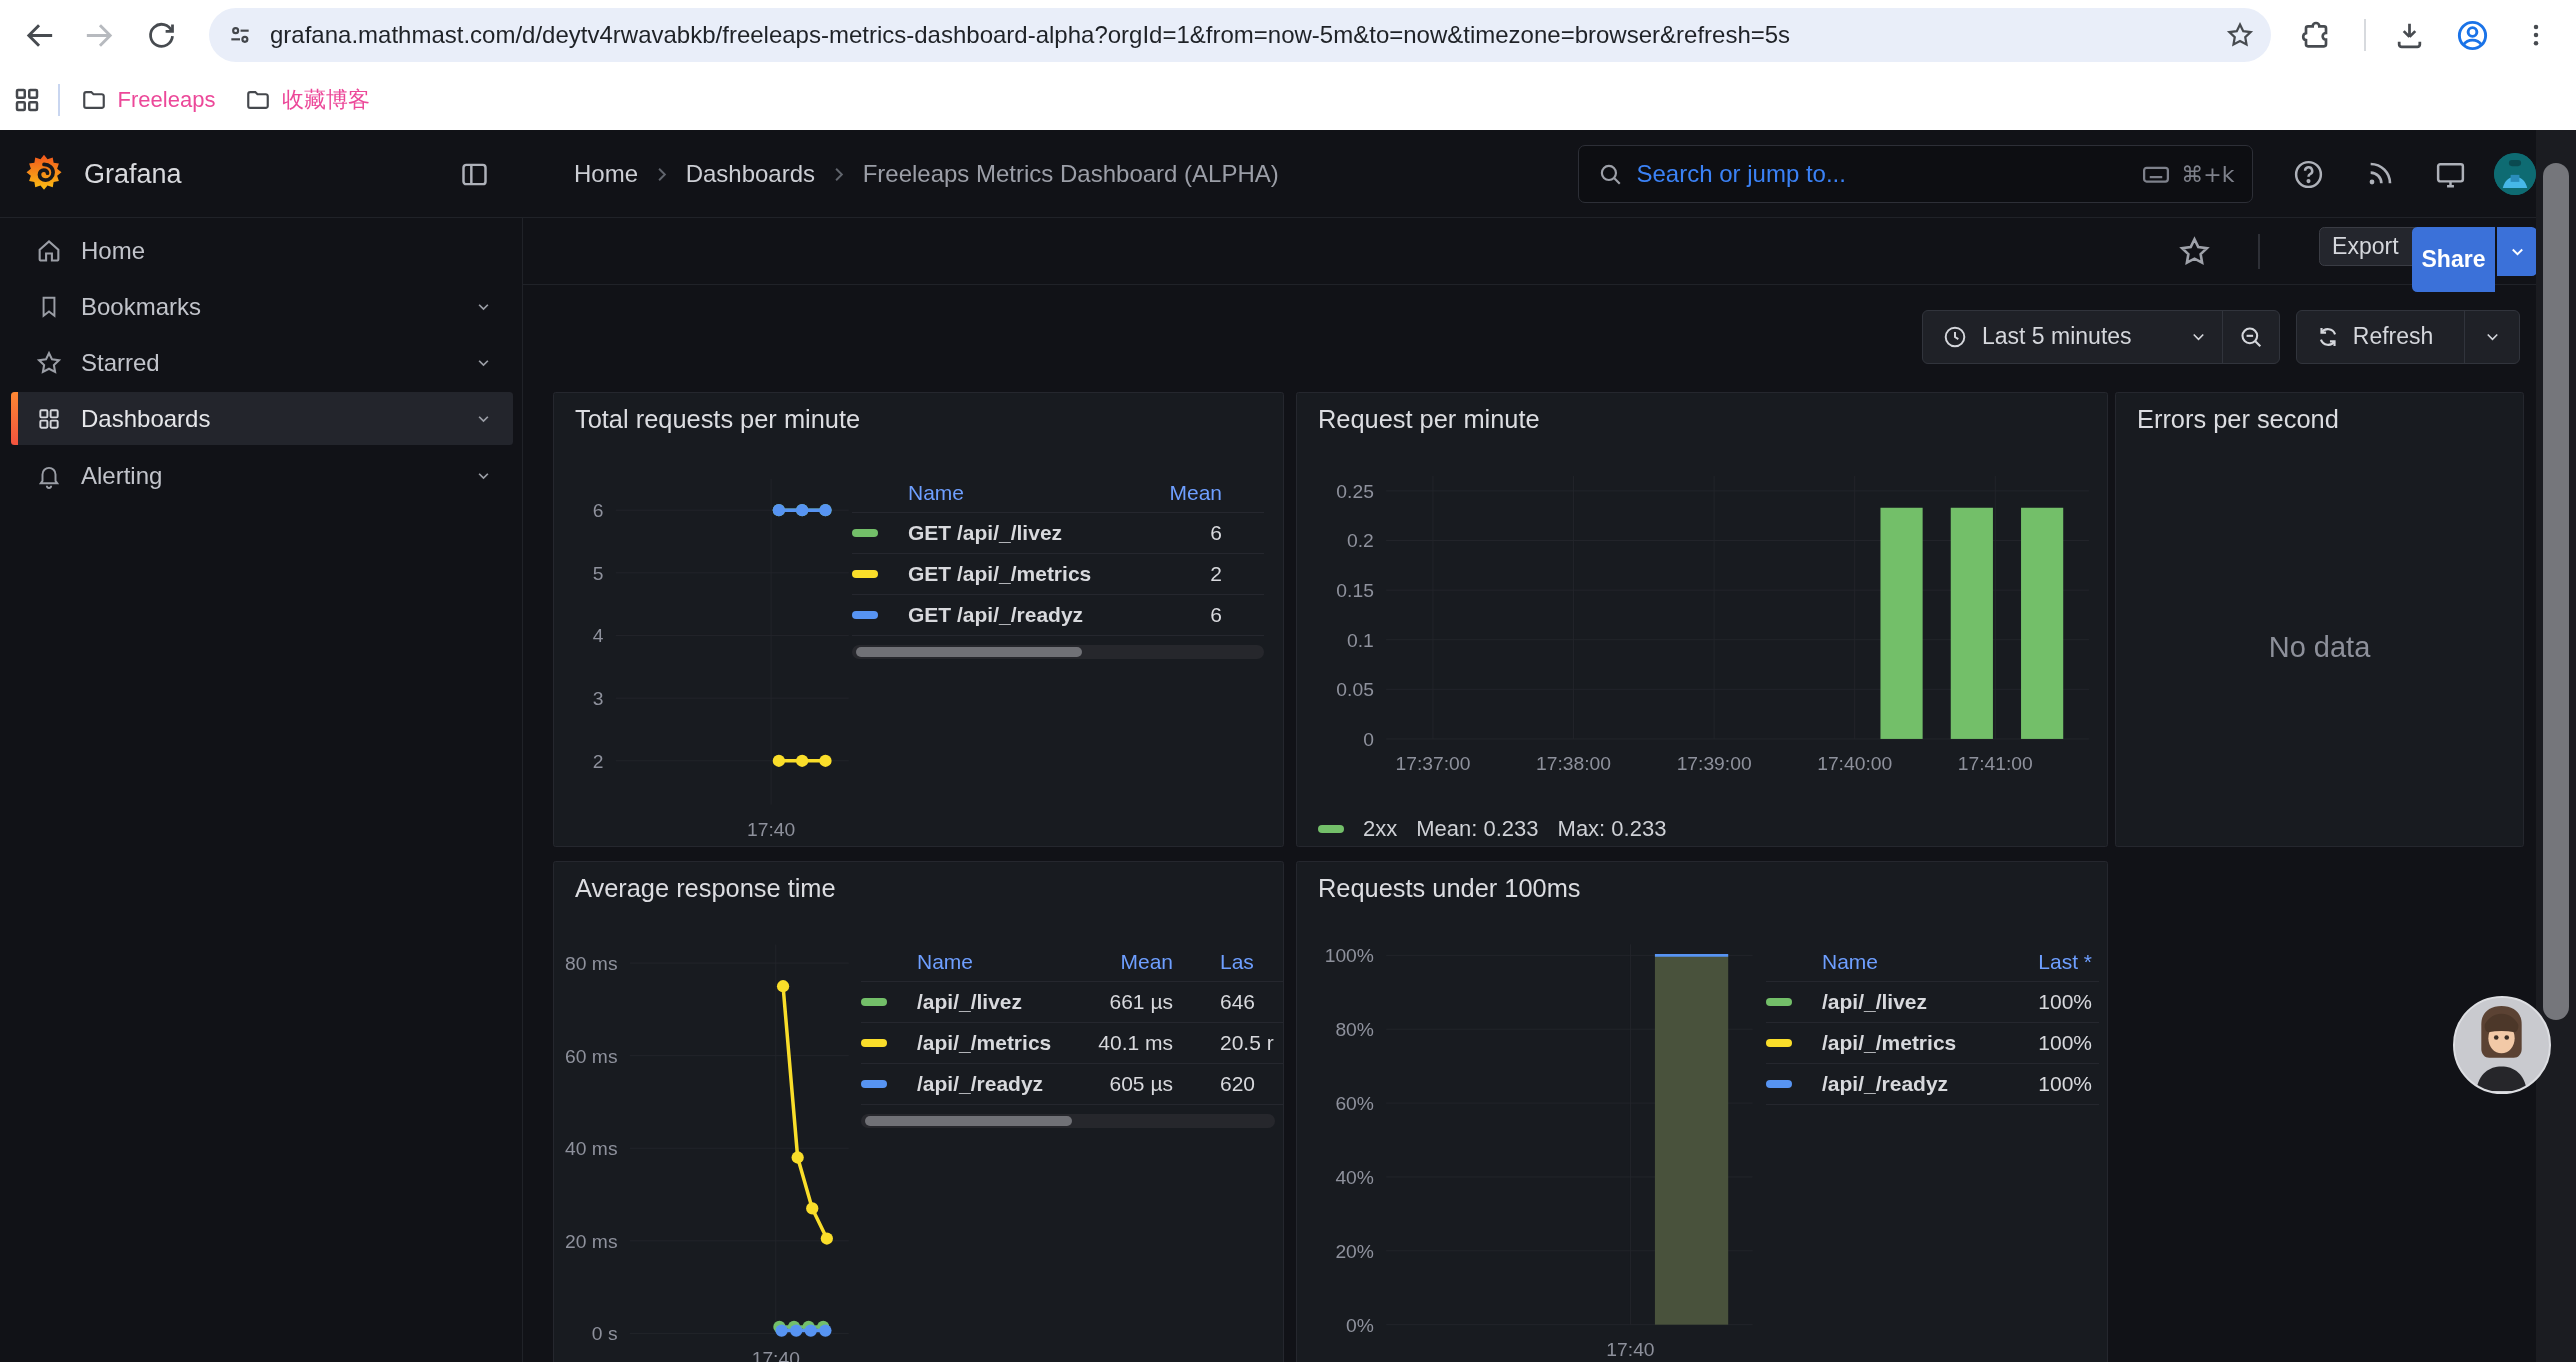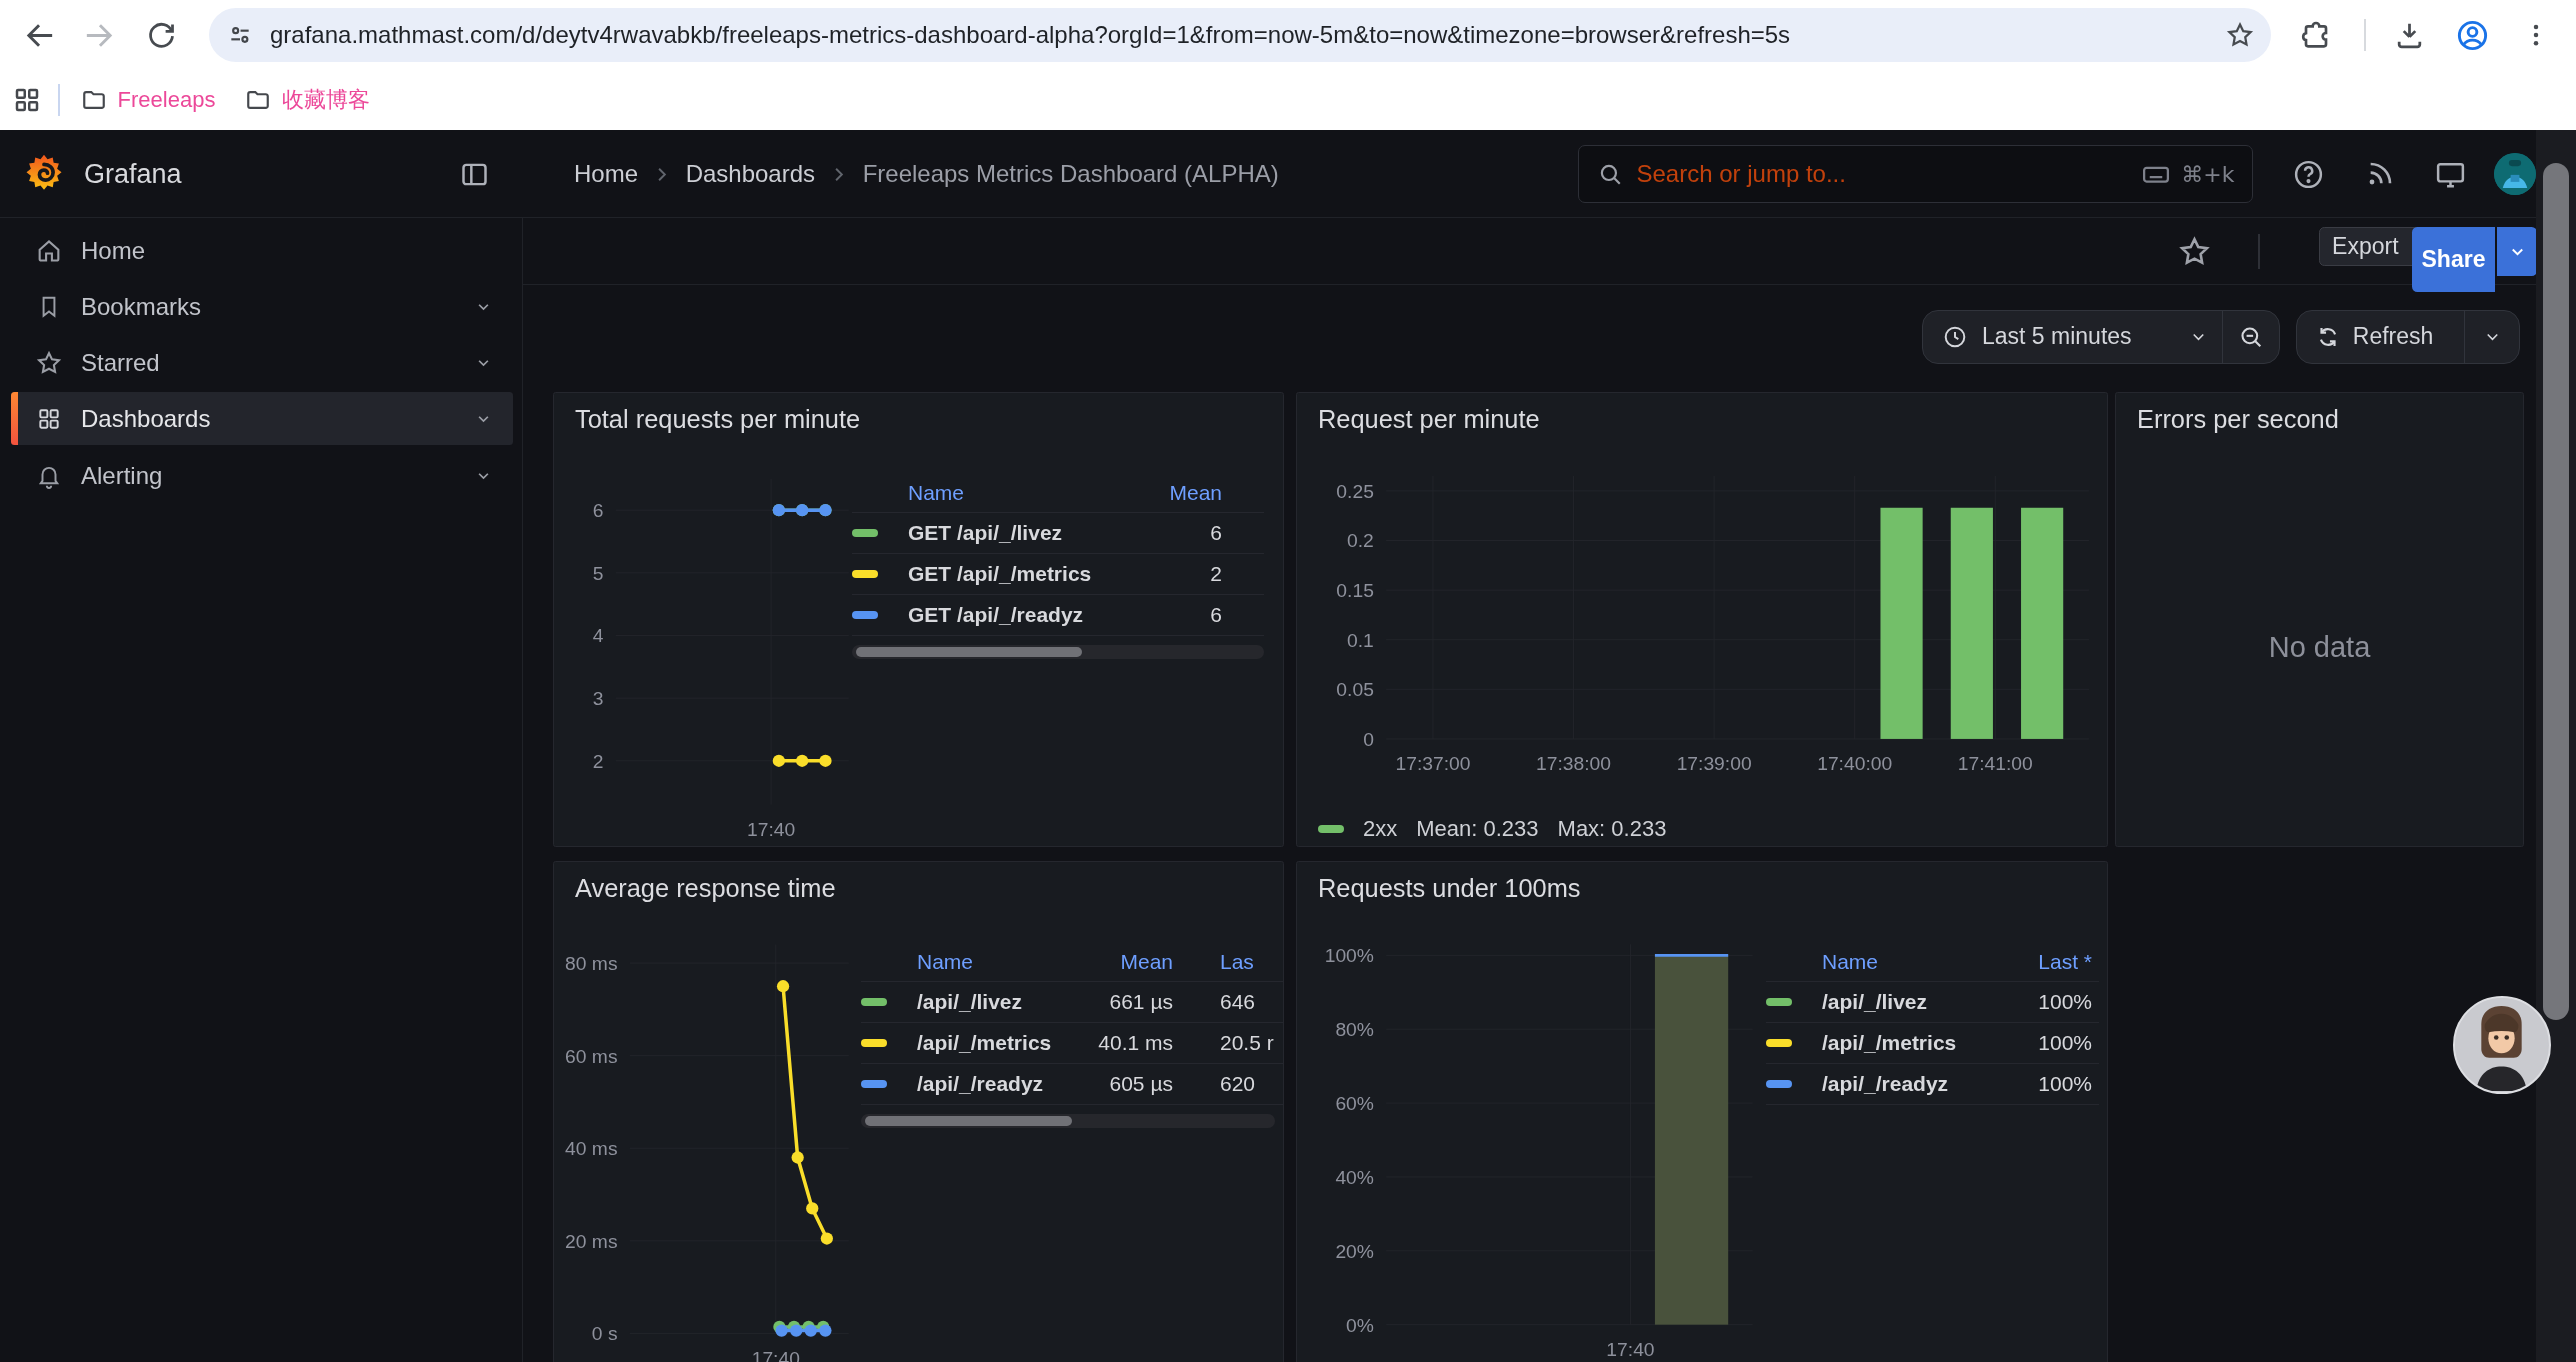--- a/index.html
+++ b/index.html
@@ -18,41 +18,41 @@
   .bm-item { display:flex; align-items:center; gap:10.5px; margin-right:30px; font-size:22px; color:#ec4899; }
 
   
   .gf-root { left:0; top:130px; width:2576px; height:1233px; background:#111217; color:#d8d9dd; }
   .gf-header { left:0; top:0; width:2576px; height:88px; border-bottom:0.9px solid #202228; }
   .gf-brand { left:84px; top:0; height:88px; line-height:88px; font-size:27px; font-weight:500; color:#d8d9dd; }
   .crumb { font-size:24px; color:#ccced4; }
   .crumb.current { color:#9b9ea7; }
   .crumb-sep { margin:0 12.3px; display:inline-flex; }
   .gf-search { left:1578px; top:15px; width:675px; height:58px; background:#0d0e12; border:0.9px solid #2d2f37; border-radius:7px; display:flex; align-items:center; padding:0 17.5px; }
-  .gf-search .ph { font-size:24px; color:#c2410c; margin-left:14px; flex:1; }
+  .gf-search .ph { font-size:24px; color:#3b82f6; margin-left:14px; flex:1; }
   .kbd-shortcut { font-family:"DejaVu Sans", sans-serif; font-size:22px; color:#7e818b; margin-left:10.5px; }
   .hdr-icon { top:23px; width:42px; height:42px; display:flex; align-items:center; justify-content:center; color:#aeb1b9; }
   .gf-avatar { left:2494px; top:23px; width:42px; height:42px; border-radius:50%; background:#0e6b72; overflow:hidden; }
 
   .gf-sidebar { left:0; top:88px; width:523px; height:1145px; border-right:0.9px solid #202228; }
   .side-item { left:10.5px; width:502px; height:53px; border-radius:3.5px; display:flex; align-items:center; color:#c2c4cb; }
   .side-item .lab { font-size:24px; margin-left:17.5px; flex:1; }
   .side-item .ic-box { width:30px; height:30px; margin-left:23px; display:flex; align-items:center; justify-content:center; color:#9b9ea6; }
   .side-item.active { background:#23252c; color:#e6e7ea; }
   .side-item.active .lab { color:#e6e7ea; }
   .active-bar { left:0; top:0; width:7px; height:53px; border-radius:3.5px 0 0 3.5px; background:linear-gradient(180deg,#ff8833,#f3533e); }
   .side-chev { margin-right:19px; color:#9b9ea6; display:flex; }
 
   .gf-main { left:523px; top:88px; width:2053px; height:1145px; }
   .dash-toolbar { left:0; top:0; width:2053px; height:67px; border-bottom:0.9px solid #202228; }
   .tb-divider { width:1.8px; height:35px; background:#2e3037; }
   .btn { display:flex; align-items:center; justify-content:center; gap:12.3px; border-radius:5.3px; font-size:23px; color:#d5d7dc; }
   .btn.dark { background:#24262d; border:0.9px solid #3a3c44; }
   .btn.blue { background:#3b71d9; color:#ffffff; font-weight:700; border:none; }
-  .time-group { display:flex; align-items:center; background:#1f2127; border:0.9px solid #31343c; border-radius:16px; color:#d5d7dc; font-size:23px; }
+  .time-group { display:flex; align-items:center; background:#1f2127; border:0.9px solid #31343c; border-radius:6px; color:#d5d7dc; font-size:23px; }
   .tg-divider { width:0.9px; height:53px; background:#31343c; }
 
   .dash-canvas { left:0; top:67px; width:2053px; height:1078px; overflow:hidden; }
   .panel { background:#181b20; border:0.9px solid #25272e; border-radius:2.6px; overflow:hidden; }
   .panel-title { left:21px; top:12.3px; font-size:25.4px; font-weight:500; color:#dcdde1; white-space:nowrap; }
   svg .tick { fill:#8e919c; font-size:22px; }
   .no-data { width:100%; text-align:center; font-size:29px; color:#8d909a; }
 
   
   .lt { font-size:21px; color:#d8d9dd; }

